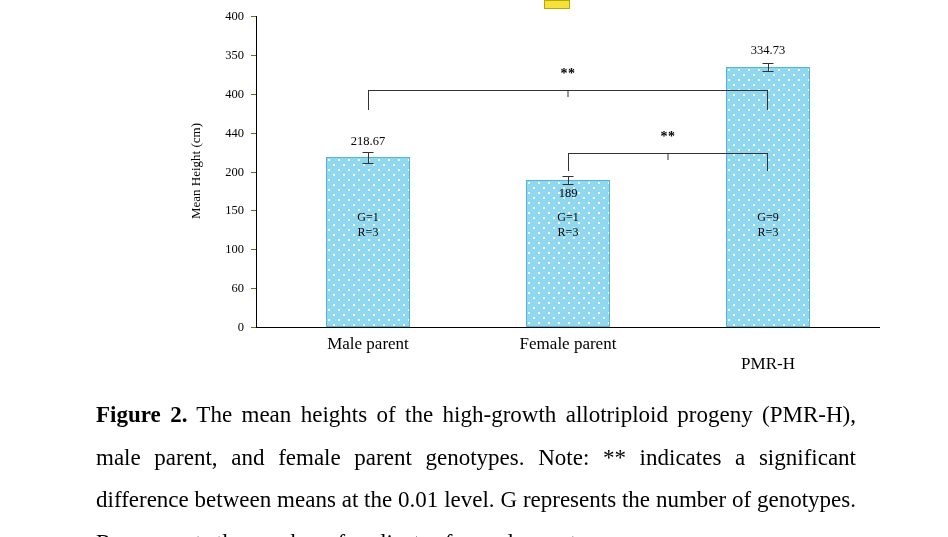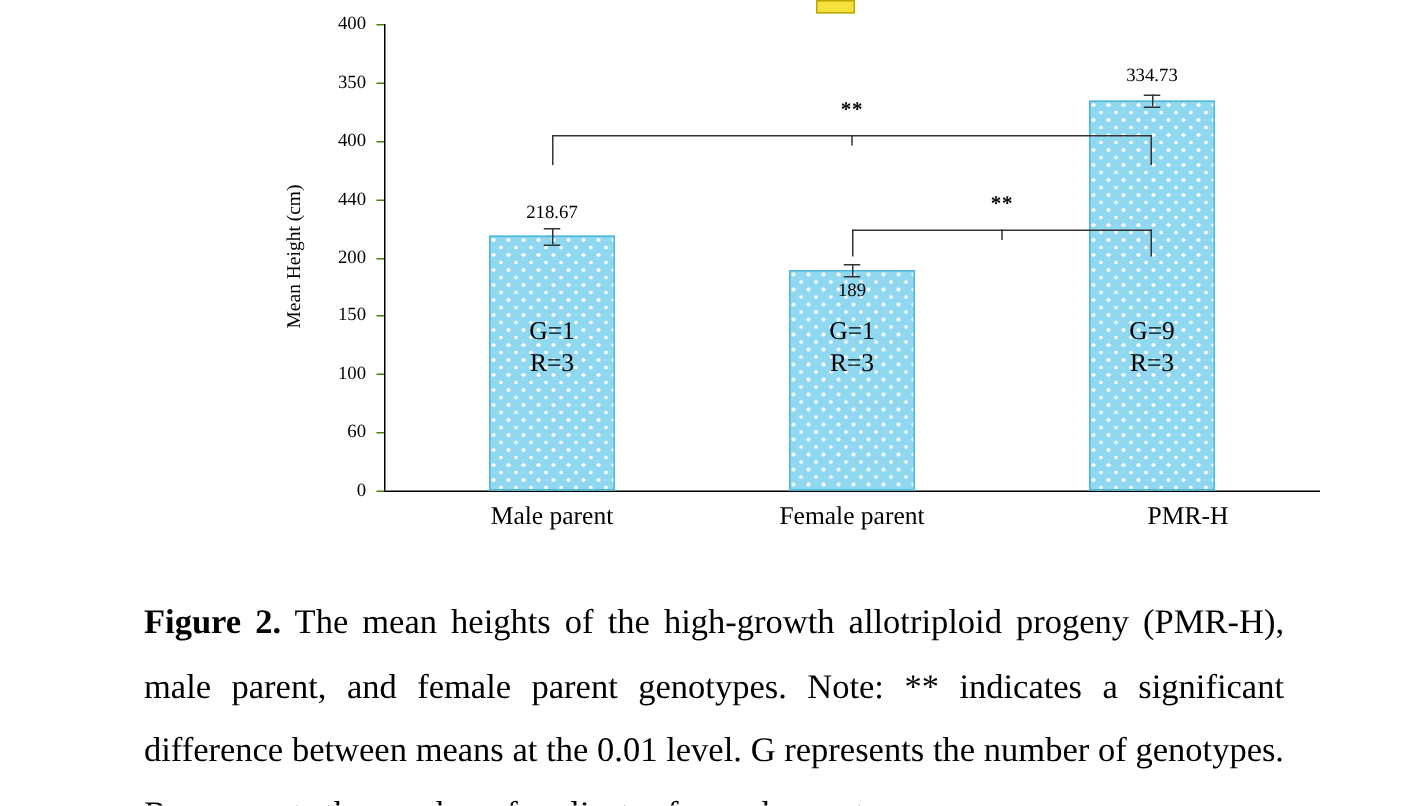--- a/index.html
+++ b/index.html
@@ -105,21 +105,21 @@
   .bar-label {
     position: absolute;
     transform: translateX(-50%);
     font-size: 12.5px;
     white-space: nowrap;
   }
 
   .bar-inner-text {
     position: absolute;
     transform: translateX(-50%);
-    font-size: 17px;
+    font-size: 12px;
     line-height: 1.25;
     text-align: center;
     white-space: nowrap;
   }
 
   .errbar {
     position: absolute;
     width: 1px;
     background: #333333;
   }
@@ -243,21 +243,21 @@
 
     <div class="bar" style="left:470px; width:84px; height:260px;"></div>
     <div class="errbar" style="left:512px; top:47px; height:8px;"></div>
     <div class="errcap" style="left:512px; top:47px;"></div>
     <div class="errcap" style="left:512px; top:55px;"></div>
     <div class="bar-label" style="left:512px; top:27px;">334.73</div>
     <div class="bar-inner-text" style="left:512px; top:194px;">
       <div>G=9</div>
       <div>R=3</div>
     </div>
-    <div class="cat-label" style="left:536px;">PMR-H</div>
+    <div class="cat-label" style="left:512px;margin-top:20px;">PMR-H</div>
 
     <div class="sig-bracket" style="left:112px; top:74px; width:400px; height:20px;"></div>
     <div class="sig-nub" style="left:312px; top:74px;"></div>
     <div class="sig-star" style="left:312px; top:50px;">**</div>
 
     <div class="sig-bracket" style="left:312px; top:137px; width:200px; height:18px;"></div>
     <div class="sig-nub" style="left:412px; top:137px;"></div>
     <div class="sig-star" style="left:412px; top:113px;">**</div>
   </div>
 </div>

